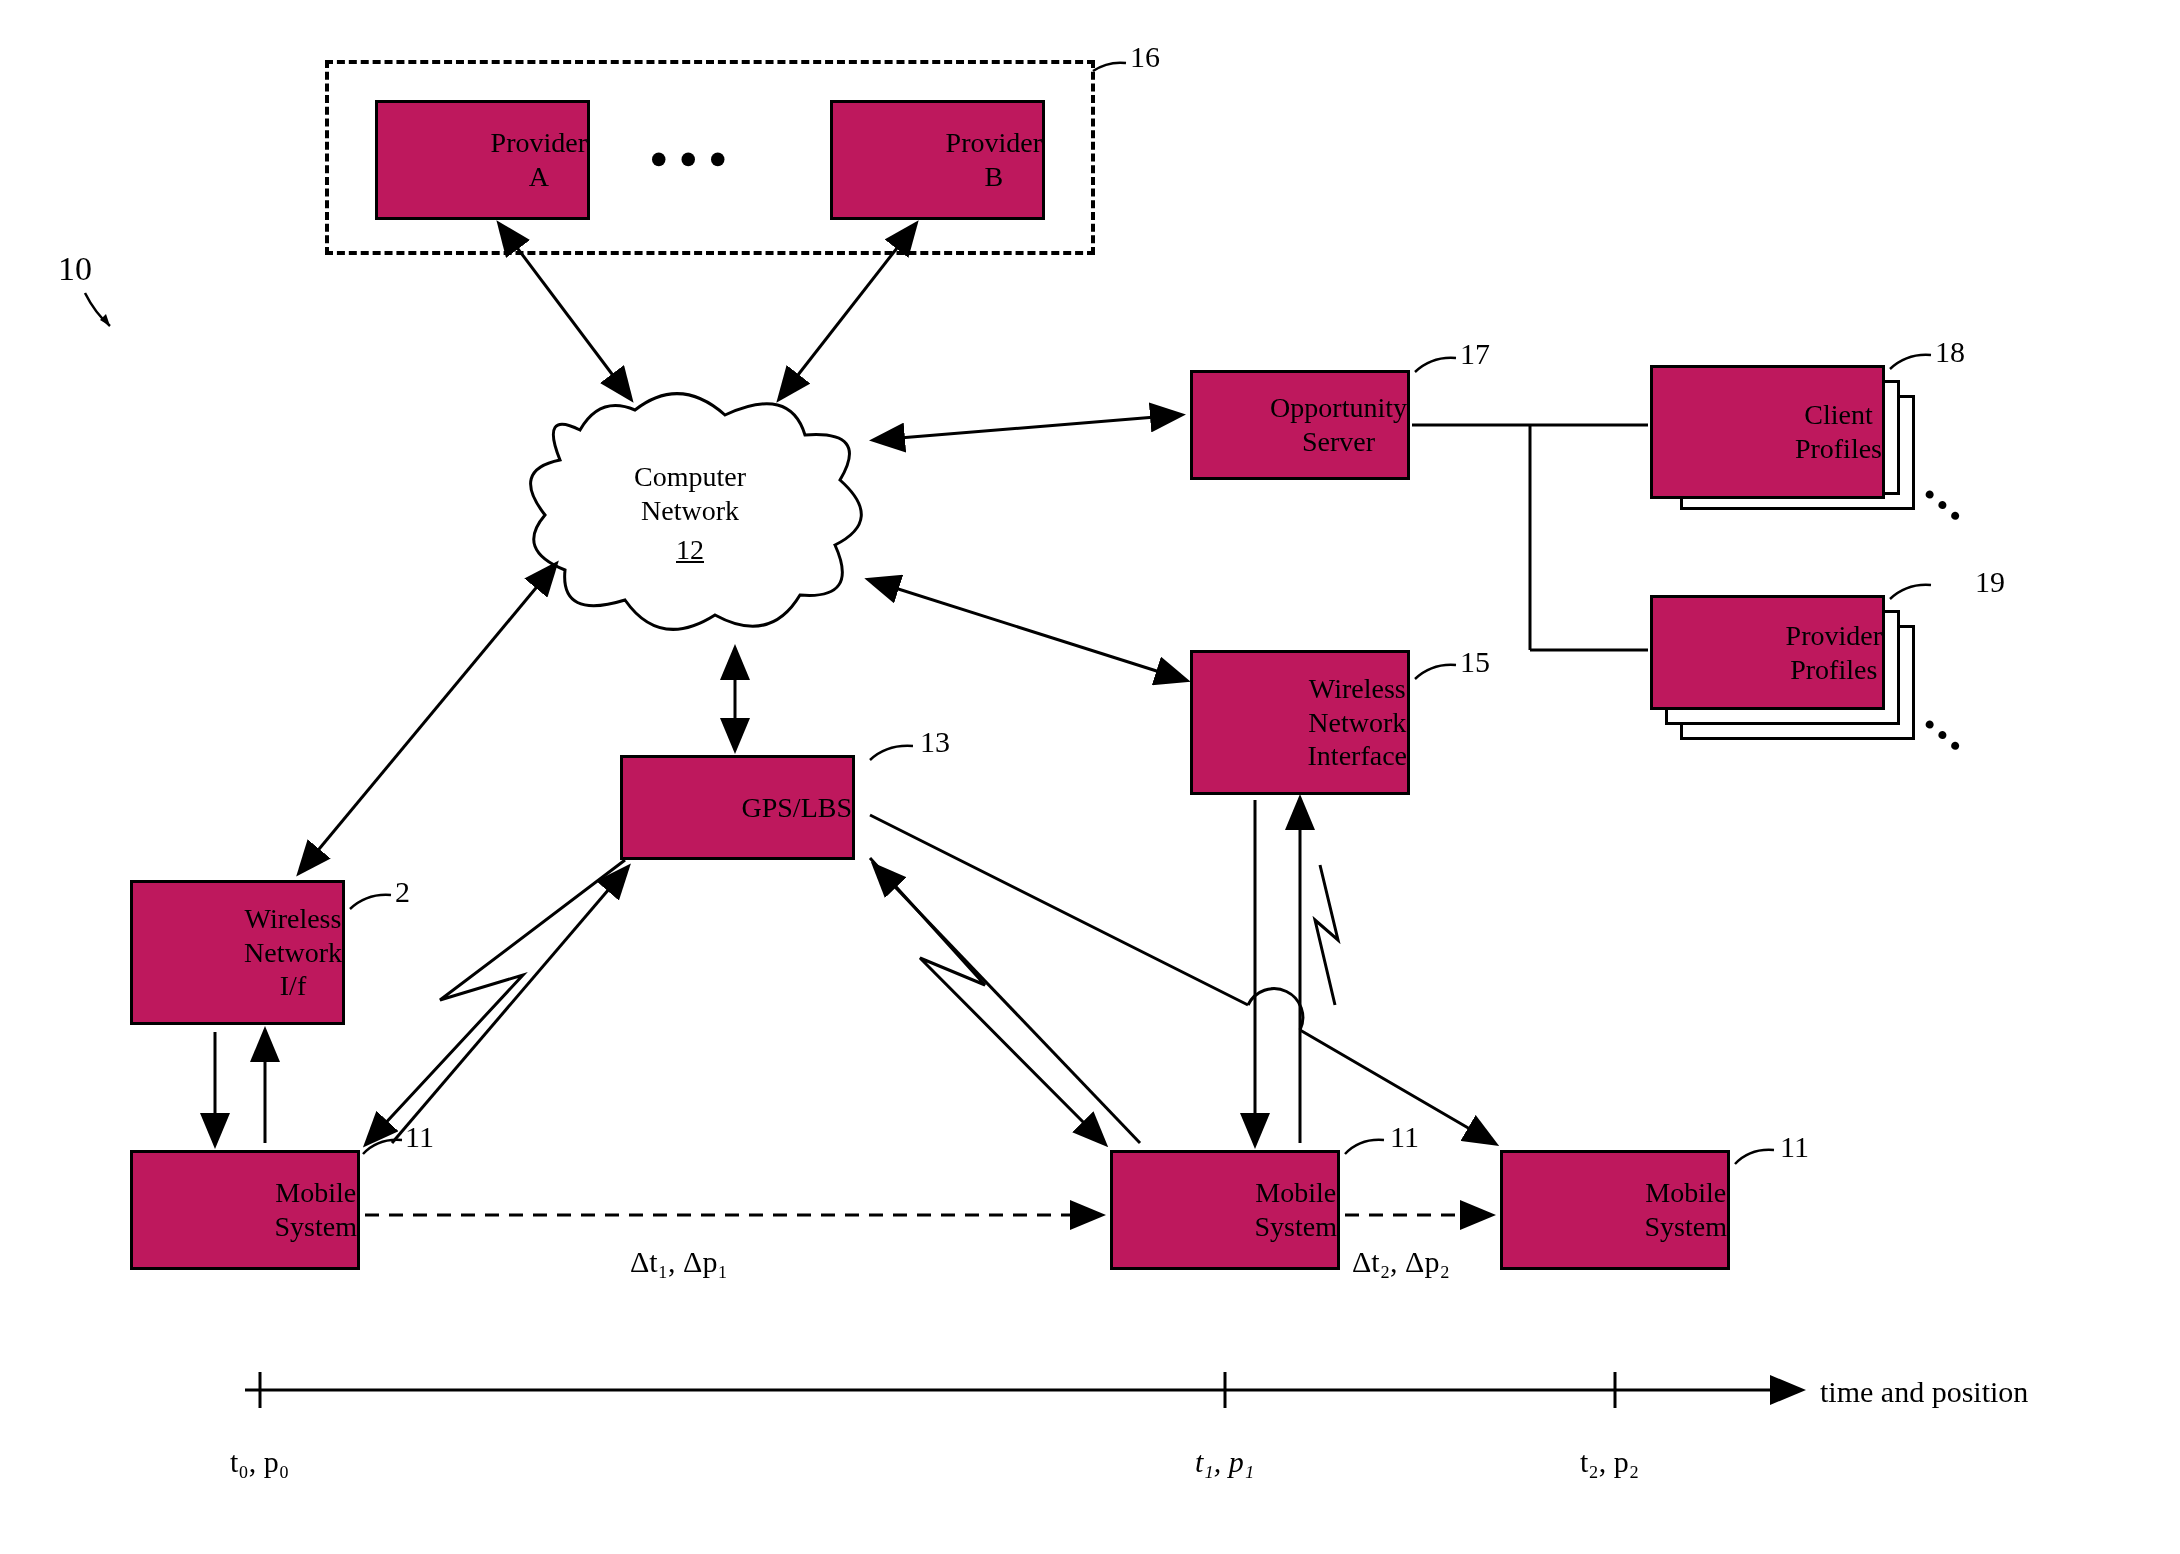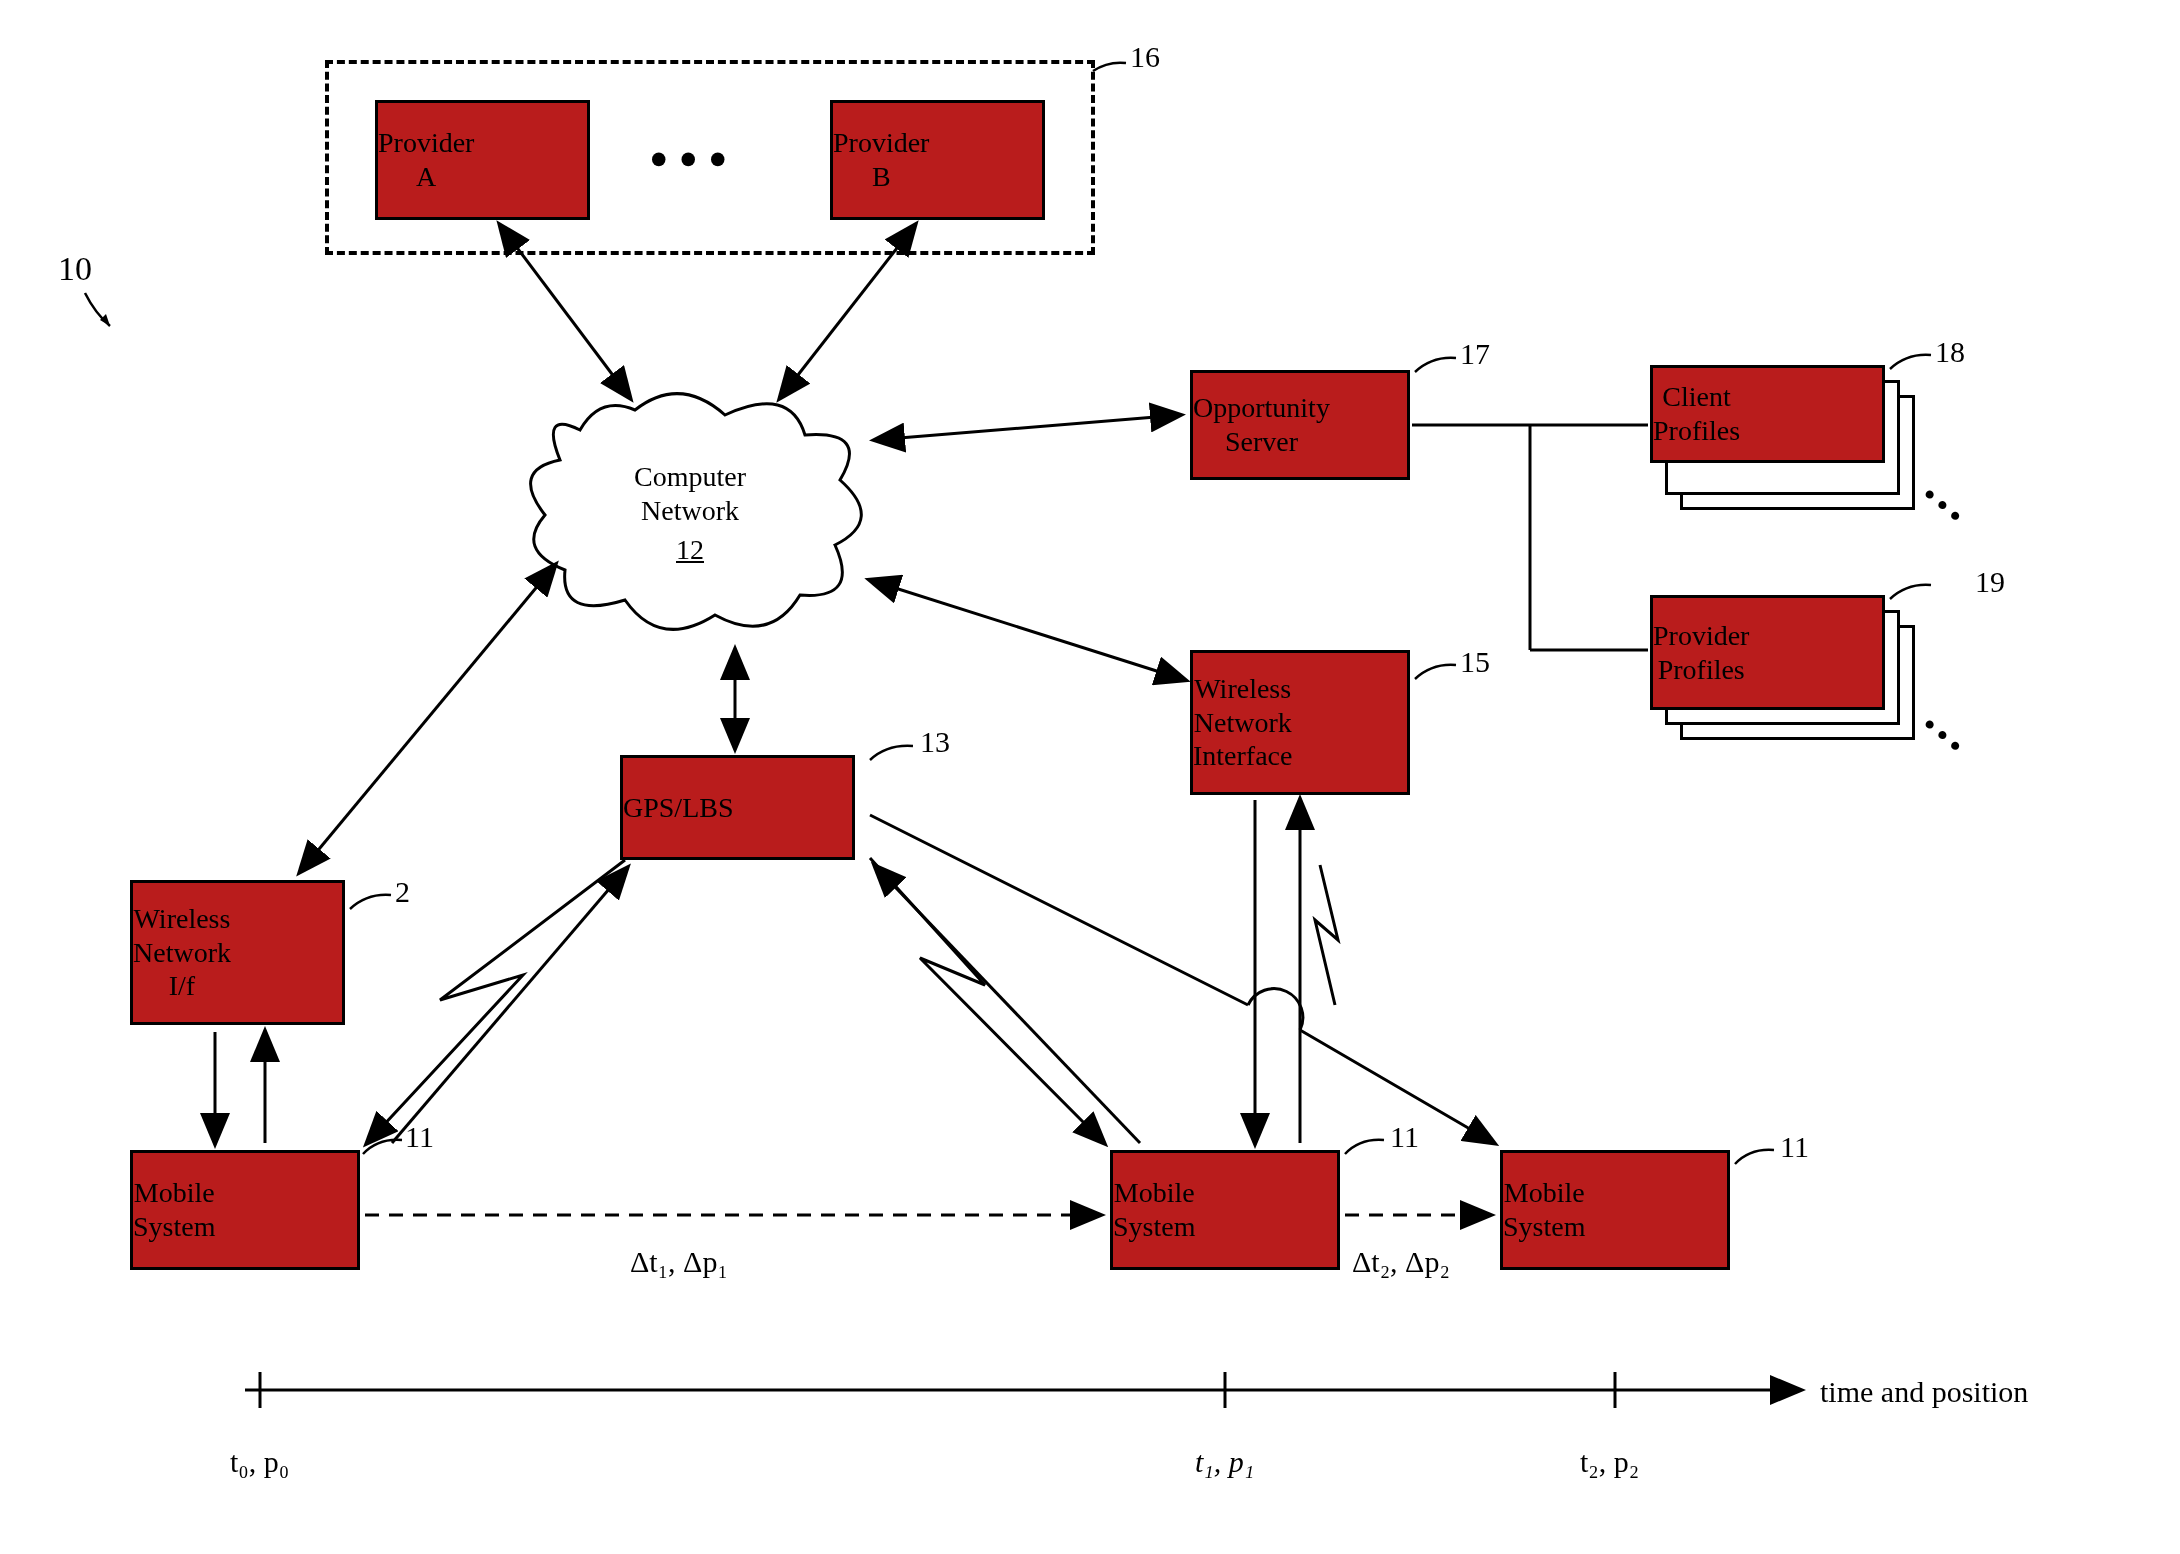--- a/index.html
+++ b/index.html
@@ -6,24 +6,24 @@
     body {
       font-family: 'Times New Roman', Times, serif;
       background: white;
       width: 2180px;
       height: 1554px;
       position: relative;
     }
     .box {
       position: absolute;
       border: 3px solid black;
-      background: #b91c1c;
+      background: #be185d;
       display: flex;
       align-items: center;
-      justify-content: flex-start;
+      justify-content: flex-end;
       text-align: center;
       font-size: 28px;
       line-height: 1.2;
     }
     .dashed-container {
       position: absolute;
       border: 4px dashed black;
       background: transparent;
     }
     .label {
@@ -120,21 +120,21 @@
     <div>Server</div>
   </div>
 </div>
 <div class="label" style="left:1460px; top:337px;">17</div>
 <svg style="position:absolute; left:1410px; top:350px;" width="53" height="35">
   <path d="M 5 22 Q 22 6 46 8" stroke="black" stroke-width="2.5" fill="none"></path>
 </svg>
 
 <div class="stack-shadow" style="left:1680px; top:395px; width:235px; height:115px;"></div>
 <div class="stack-shadow" style="left:1665px; top:380px; width:235px; height:115px;"></div>
-<div class="box" style="left:1650px; top:365px; width:235px; height:98px;">
+<div class="box" style="left:1650px; top:365px; width:235px; height:134px;">
   <div>
     <div>Client</div>
     <div>Profiles</div>
   </div>
 </div>
 <div class="small-dots" style="left:1920px; top:490px; transform:rotate(40deg);">•••</div>
 <div class="label" style="left:1935px; top:335px;">18</div>
 <svg style="position:absolute; left:1885px; top:347px;" width="53" height="35">
   <path d="M 5 22 Q 22 6 46 8" stroke="black" stroke-width="2.5" fill="none"></path>
 </svg>

